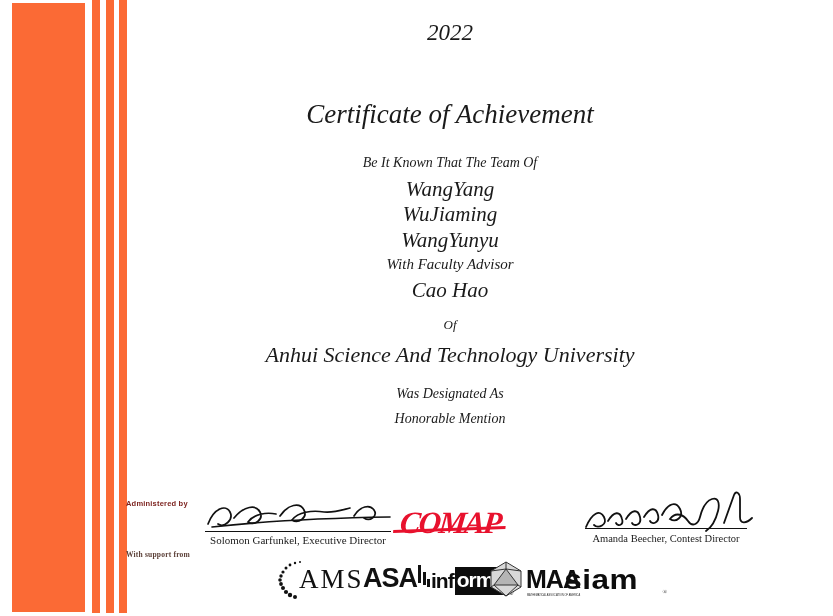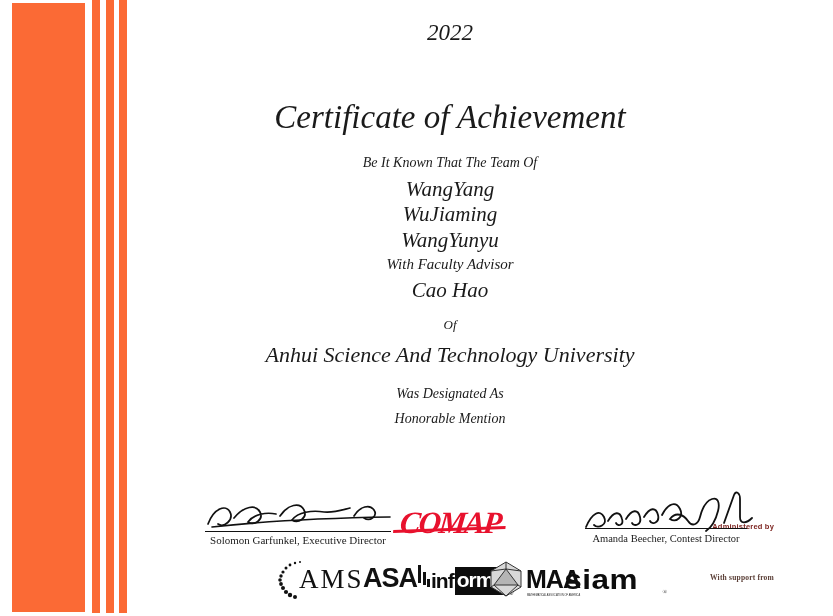--- a/index.html
+++ b/index.html
@@ -20,21 +20,21 @@
   .bar-thin1  { left: 92px;  top: 0;   width: 8px;  height: 613px; }
   .bar-thin2  { left: 106px; top: 0;   width: 8px;  height: 613px; }
   .bar-thin3  { left: 119px; top: 0;   width: 8px;  height: 613px; }
 
   
   .line { position: absolute; left: 126px; width: 648px; text-align: center; line-height: 1.15; white-space: nowrap; font-style: italic; }
 
   .year        { top: 20px;  font-size: 23px; }
   .title       { top: 57px;  font-size: 27px; }
   .title sup   { font-size: 11px; vertical-align: super; }
-  .subtitle    { top: 99px;  font-size: 33px; }
+  .subtitle    { top: 99px;  font-size: 27px; }
   .intro       { top: 155px; font-size: 14px; }
   .name0       { top: 177px; font-size: 21px; }
   .name1       { top: 202px; font-size: 21px; }
   .name2       { top: 228px; font-size: 21px; }
   .adv-label   { top: 256px; font-size: 15px; }
   .advisor     { top: 278px; font-size: 21px; }
   .of-label    { top: 318px; font-size: 13px; }
   .institution { top: 342px; font-size: 22px; }
   .desig-label { top: 386px; font-size: 14px; }
   .designation { top: 411px; font-size: 14px; }
@@ -42,24 +42,23 @@
   
   .sig-svg { position: absolute; }
   .sig-rule { position: absolute; height: 1px; background: #111; }
   .sig-rule-left  { left: 205px; top: 531px; width: 186px; }
   .sig-rule-right { left: 585px; top: 528px; width: 162px; }
   .sig-label { position: absolute; font-size: 11px; text-align: center; white-space: nowrap; }
   .sig-label-left  { left: 178px; width: 240px; top: 534px; }
   .sig-label-right { left: 546px; width: 240px; top: 533px; font-size: 10.5px; }
 
   .admin-label, .support-label {
-    position: absolute; left: 126px; width: 648px; text-align: right;
+    position: absolute; left: 126px; width: 648px; text-align: left;
     font-family: "Liberation Sans", sans-serif; font-weight: bold; font-size: 7.5px;
     letter-spacing: 0.2px;
-    margin-top: 23px;
   }
   .admin-label   { top: 499px; color: #7d2420; }
   .support-label { top: 550px; color: #5c4038; font-family: Liberation Serif, serif; }
 
   .comap { position: absolute; left: 126px; width: 648px; top: 506px; text-align: center; }
   .comap-text {
     display: inline-block; position: relative;
     font-family: "Liberation Serif", serif; font-style: italic; font-weight: bold;
     font-size: 31px; letter-spacing: -2px; color: #e8112d; transform: skewX(-6deg);
     line-height: 1.1;

